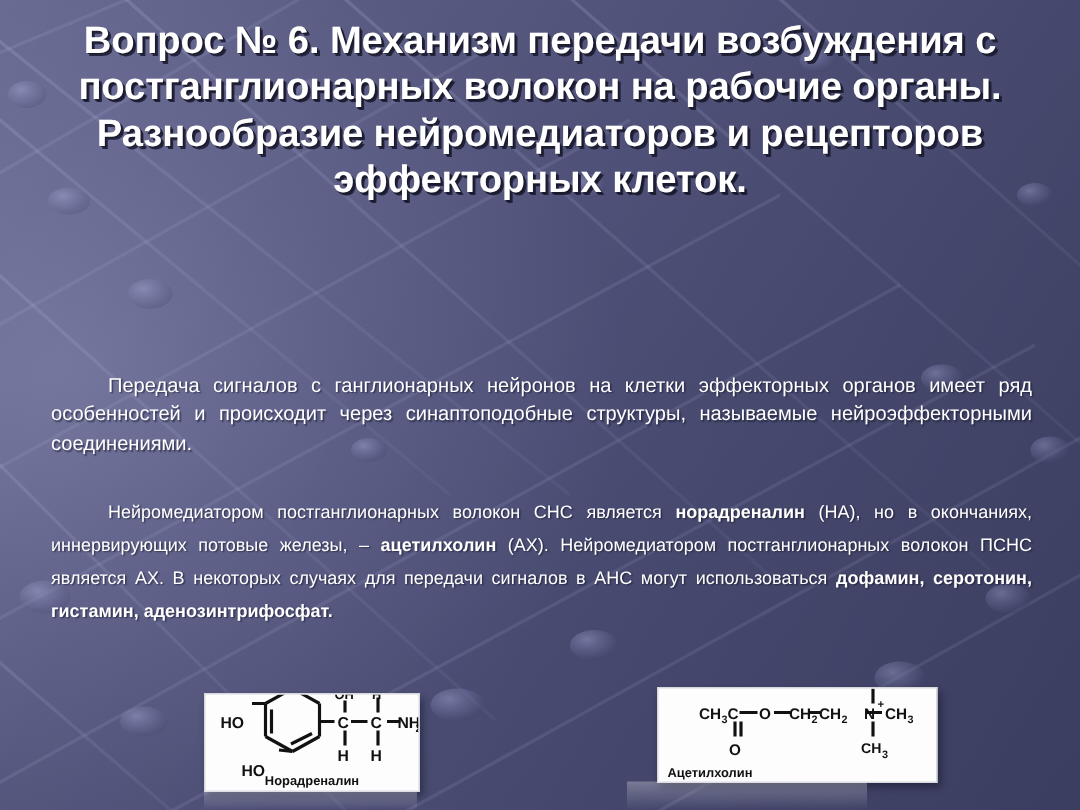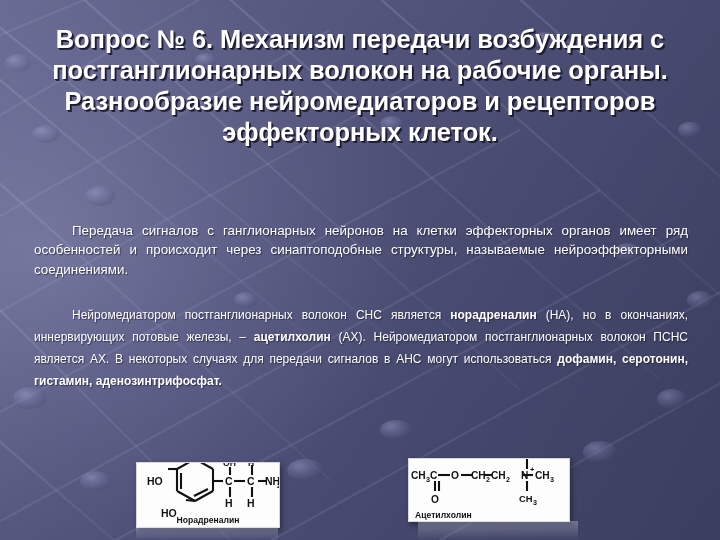--- a/index.html
+++ b/index.html
@@ -22,47 +22,47 @@
     pointer-events:none;
   }
   
   #title{
     position:absolute;left:38px;top:12px;width:644px;
     text-align:center;
     font-size:25.5px;line-height:31px;font-weight:bold;
     color:#ffffff;
     text-shadow:2px 2px 0 rgba(25,25,45,0.85), 1px 1px 0 rgba(25,25,45,0.85);
     letter-spacing:-0.1px;
-    margin-top:12px;
   }
   
   .para{
     position:absolute;color:#ffffff;
     text-shadow:1px 1px 1px rgba(20,20,40,0.6);
+    margin-top:26px;
   }
   #para1{
     left:34px;top:221px;width:654px;
     font-size:13.4px;line-height:19.4px;
     text-align:justify;text-indent:38px;
   }
   #para2{
     left:34px;top:304px;width:654px;
     font-size:12px;line-height:22px;
     text-align:justify;text-indent:38px;
   }
   .b{font-weight:bold;}
   
   .chem-card{
     position:absolute;background:#fdfdfd;
     border:1px solid #d7d7de;
     box-shadow:2px 3px 5px rgba(10,10,30,0.45);
     overflow:hidden;
   }
   #chem-nora{left:136px;top:462px;width:142px;height:64px;}
-  #chem-ach{left:408px;top:458px;width:160px;height:62px;}
+  #chem-ach{left:438px;top:458px;width:160px;height:62px;padding-left:25px;}
   .chem-reflect{
     position:absolute;
     background:linear-gradient(to bottom, rgba(240,240,248,0.30), rgba(240,240,248,0.0));
     pointer-events:none;
   }
   #reflect-nora{left:136px;top:527px;width:142px;height:13px;}
   #reflect-ach{left:418px;top:521px;width:160px;height:19px;}
   .chem-caption{
     position:absolute;bottom:2px;left:0;width:100%;
     text-align:center;font-size:8.6px;font-weight:bold;color:#111;

